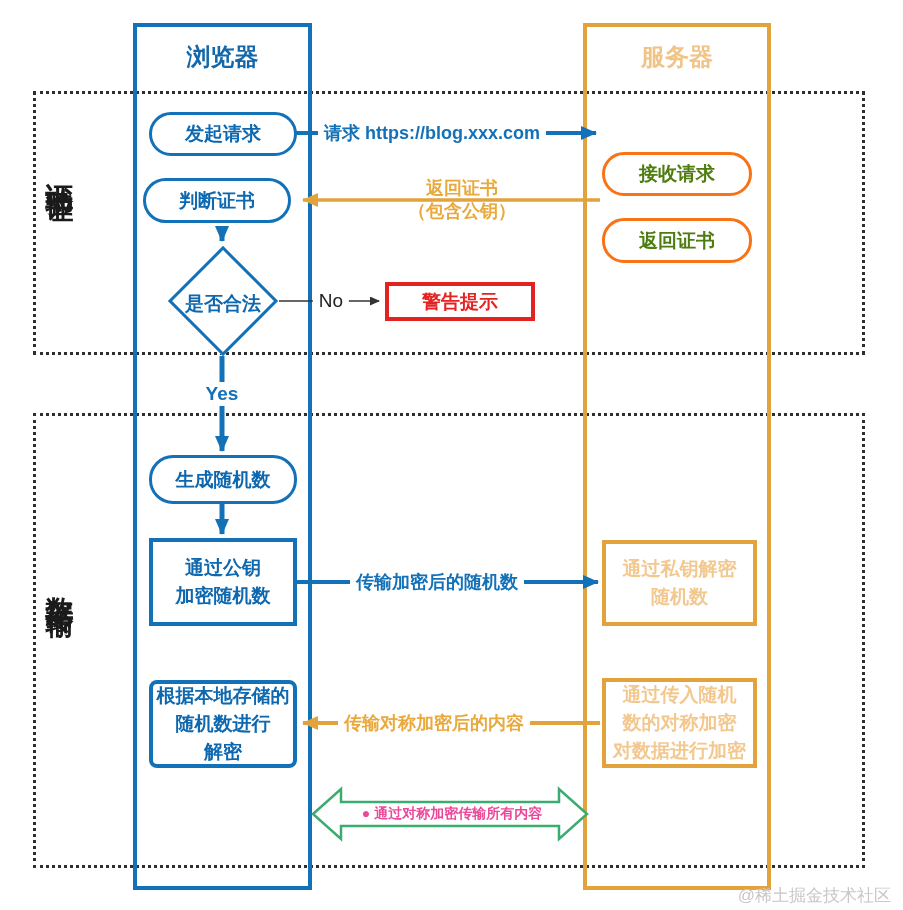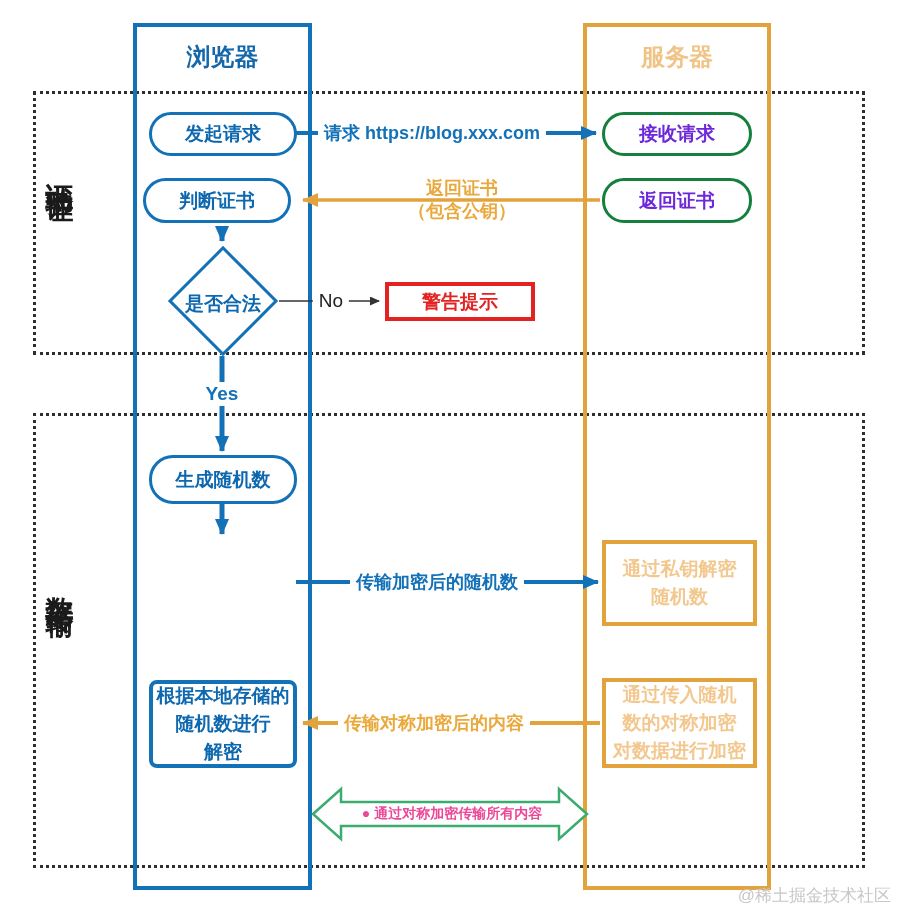--- a/index.html
+++ b/index.html
@@ -24,21 +24,21 @@
                  text-orientation:upright; font-size:28px; font-weight:bold;
                  color:#1B1B1B; letter-spacing:4px; z-index:2; }
   .p1 { top:160px; } .p2 { top:575px; }
 
   
   .node { position:absolute; box-sizing:border-box; display:flex; align-items:center;
           justify-content:center; text-align:center; font-weight:bold;
           white-space:pre-line; background:#fff; z-index:3; }
   .b-round { border:3px solid #1371B8; border-radius:24px; color:#0E68AF; font-size:19px; }
   .b-rect  { border:4px solid #1371B8; color:#0E68AF; font-size:19px; line-height:28px; }
-  .o-round { border:3px solid #15803d; border-radius:22px; color:#6d28d9; font-size:19px; }
+  .o-round { border:3px solid #f97316; border-radius:22px; color:#4d7c0f; font-size:19px;margin-top:40px; }
   .o-rect  { border:4px solid #E2A33C; color:#F3C88F; font-size:19px; line-height:28px; }
   .warn    { border:4px solid #E32222; color:#E32222; font-size:19px; }
 
   .n-send    { left:149px; top:112px; width:148px; height:44px; }
   .n-judge   { left:143px; top:178px; width:148px; height:45px; }
   .n-gen     { left:149px; top:455px; width:148px; height:49px; }
   .n-encrypt { left:149px; top:538px; width:148px; height:88px; }
   .n-declocal{ left:149px; top:680px; width:148px; height:88px;border-radius:8px; }
   .n-recv    { left:602px; top:112px; width:150px; height:44px; }
   .n-retcert { left:602px; top:178px; width:150px; height:45px; }
@@ -111,20 +111,22 @@
     <line x1="600" y1="723" x2="303" y2="723" stroke="#E2A33C" stroke-width="4" marker-end="url(#mo)"></line>
     <line x1="279" y1="301" x2="379" y2="301" stroke="#333" stroke-width="1.5" marker-end="url(#mk)"></line>
     <polygon points="313,814 341,789 341,802 559,802 559,789 587,814 559,839 559,826 341,826 341,839" fill="#ffffff" stroke="#3BAB6F" stroke-width="2.5"></polygon>
   </svg>
 
   <div class="node b-round n-send">发起请求</div>
   <div class="node b-round n-judge">判断证书</div>
   <div class="diamond"></div>
   <div class="diamond-label">是否合法</div>
   <div class="node b-round n-gen">生成随机数</div>
+  <div class="node b-rect n-encrypt">通过公钥
+加密随机数</div>
   <div class="node b-rect n-declocal">根据本地存储的
 随机数进行
 解密</div>
 
   <div class="node o-round n-recv">接收请求</div>
   <div class="node o-round n-retcert">返回证书</div>
   <div class="node o-rect n-decrand">通过私钥解密
 随机数</div>
   <div class="node o-rect n-encdata">通过传入随机
 数的对称加密

